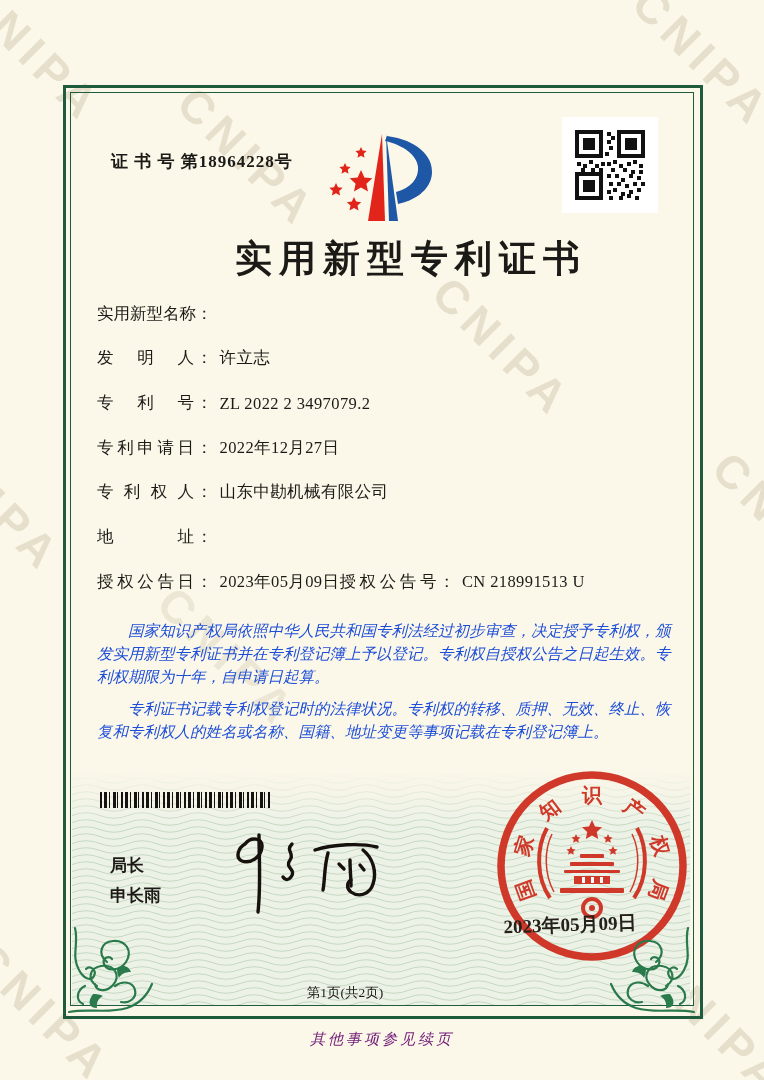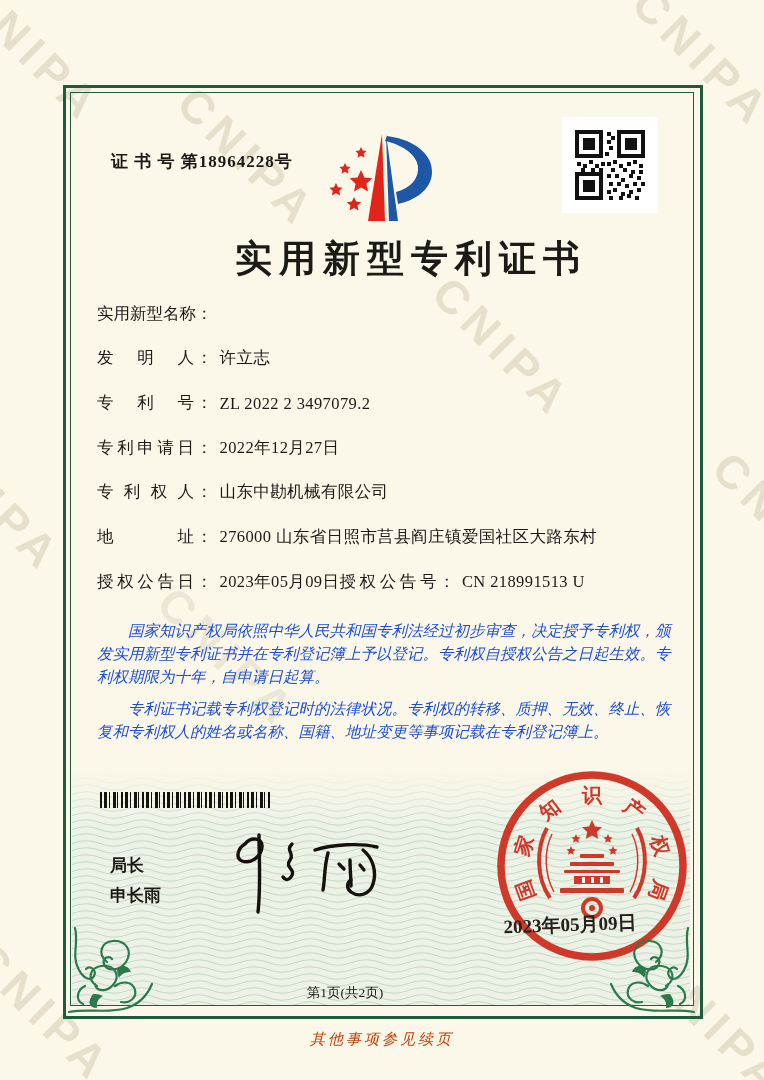--- a/index.html
+++ b/index.html
@@ -48,21 +48,21 @@
                 font-family:"Liberation Sans","DejaVu Sans",sans-serif;}
   .signer-name{position:absolute;z-index:4;left:110px;top:884px;font-size:17px;font-weight:600;
                font-family:"Liberation Sans","DejaVu Sans",sans-serif;}
   .signature{position:absolute;z-index:4;left:215px;top:820px;}
   .seal{position:absolute;z-index:4;left:492px;top:766px;opacity:.96;}
   .seal-date{position:absolute;z-index:4;left:500px;top:912px;width:140px;text-align:center;
              font-size:19px;font-weight:600;color:#26201b;transform:rotate(-2deg);}
   .page-number{position:absolute;z-index:4;left:63px;top:984px;width:564px;text-align:center;
                font-size:13.5px;}
   .continuation{position:absolute;z-index:4;left:0;top:1030px;width:764px;text-align:center;
-                font-size:15px;font-style:italic;letter-spacing:3px;color:#c2410c;}
+                font-size:15px;font-style:italic;letter-spacing:3px;color:#701a75;}
 </style>
 </head>
 <body>
 
 <div class="page">
 
   <span class="wm" style="left:-55px;top:25px">CNIPA</span>
   <span class="wm" style="left:160px;top:130px">CNIPA</span>
   <span class="wm" style="left:415px;top:320px">CNIPA</span>
   <span class="wm" style="left:615px;top:30px">CNIPA</span>
@@ -173,21 +173,20 @@
       <span class="fvalue">2022年12月27日</span>
   </div>
   <div class="row" style="top:481px">
     <span class="flabel">专利权人</span>
       <span class="colon">：</span>
       <span class="fvalue">山东中勘机械有限公司</span>
   </div>
   <div class="row" style="top:526px">
     <span class="flabel">地址</span>
       <span class="colon">：</span>
-      <span class="fvalue">276000 山东省日照市莒县阎庄镇爱国社区大路东村</span>
   </div>
   <div class="row" style="top:571px">
     <span class="flabel">授权公告日</span>
       <span class="colon">：</span>
       <span class="fvalue">2023年05月09日</span>
     <span class="pair2">
       <span class="flabel">授权公告号</span>
         <span class="colon">：</span>
         <span class="fvalue">CN 218991513 U</span>
     </span>

